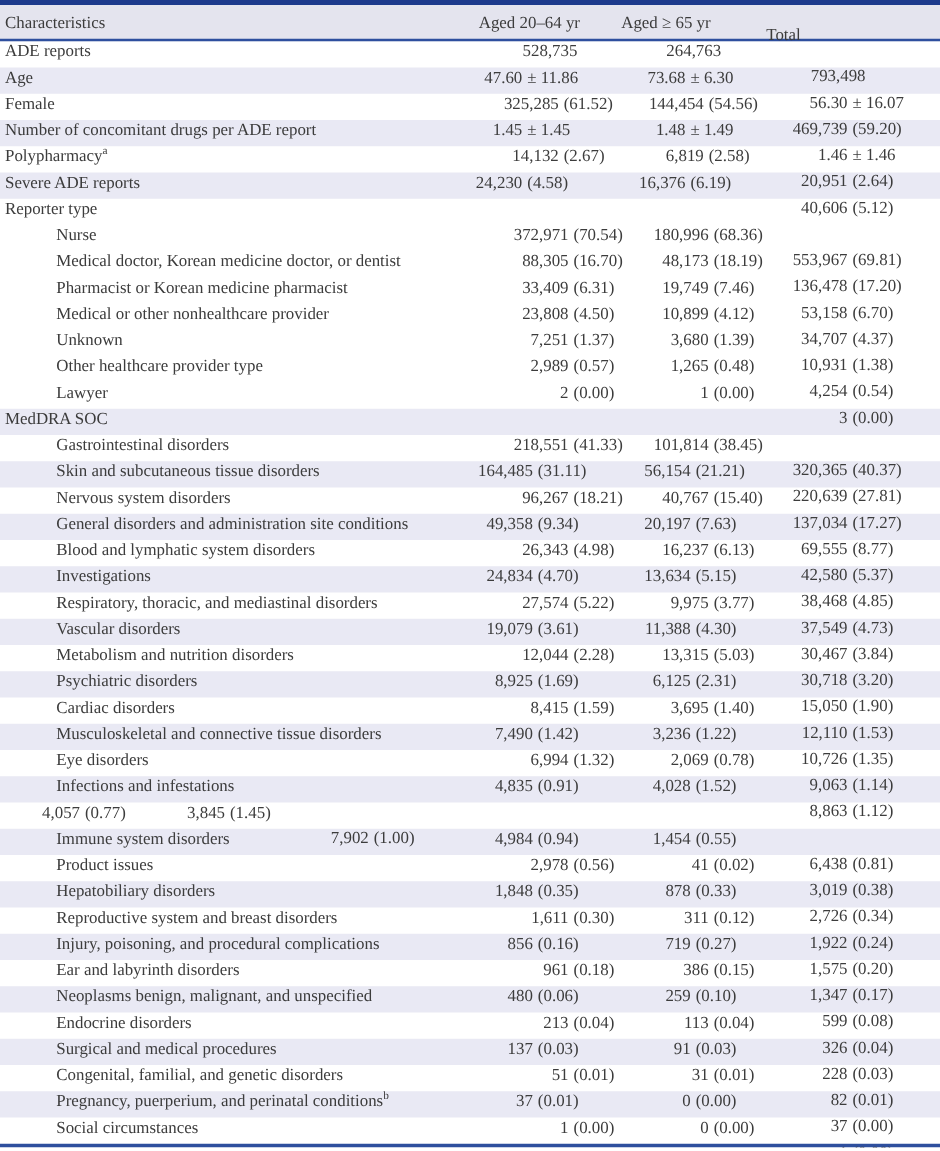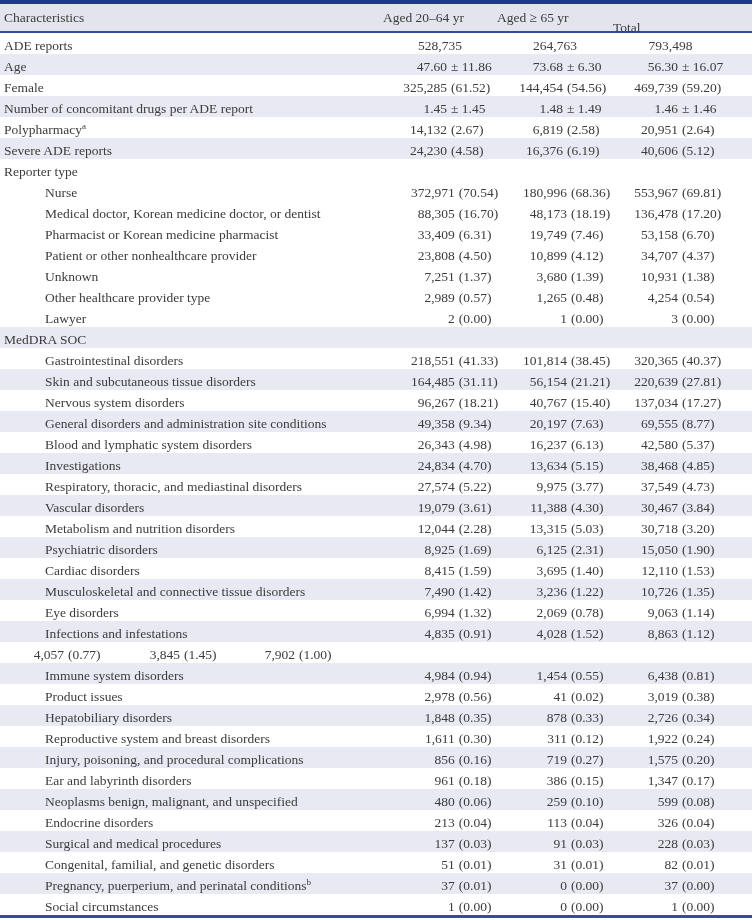--- a/index.html
+++ b/index.html
@@ -14,24 +14,24 @@
   }
   .thead {
     display: flex;
     align-items: center;
     height: 29px;
     background: #e4e4ee;
     border-bottom: 2px solid #2e4f9e;
   }
   .tr {
     display: flex;
-    align-items: flex-end;
+    align-items: flex-start;
     height: 21px;
   }
-  .tr.shaded { background: #e9e9f4; }
+  .tr.shaded { background: #e9e9f4; gap: 28px; }
   .c1 { width: 383px; padding-left: 4px; text-align: left; }
   .c2 { width: 114px; }
   .c3 { width: 116px; }
   .c4 { width: 139px; margin-top: 20px; }
   .thead .c2, .thead .c3, .thead .c4 { text-align: left; }
   .num { display: flex; align-items: baseline; }
   .num.c4 { padding-right: 24px; }
   .num .n { flex: 1; text-align: right; white-space: pre; }
   .num .p { width: 50px; text-align: left; padding-left: 4px; white-space: pre; }
   .num .c { flex: 1; text-align: center; white-space: pre; }
@@ -181,21 +181,21 @@
         <div class="num c3">
           <span class="n">19,749</span>
           <span class="p">(7.46)</span>
         </div>
         <div class="num c4">
           <span class="n">53,158</span>
           <span class="p">(6.70)</span>
         </div>
       </div>
       <div class="tr">
-        <div class="c1 label indent">Patient or other nonhealthcare provider</div>
+        <div class="c1 label indent">Medical or other nonhealthcare provider</div>
         <div class="num c2">
           <span class="n">23,808</span>
           <span class="p">(4.50)</span>
         </div>
         <div class="num c3">
           <span class="n">10,899</span>
           <span class="p">(4.12)</span>
         </div>
         <div class="num c4">
           <span class="n">34,707</span>

